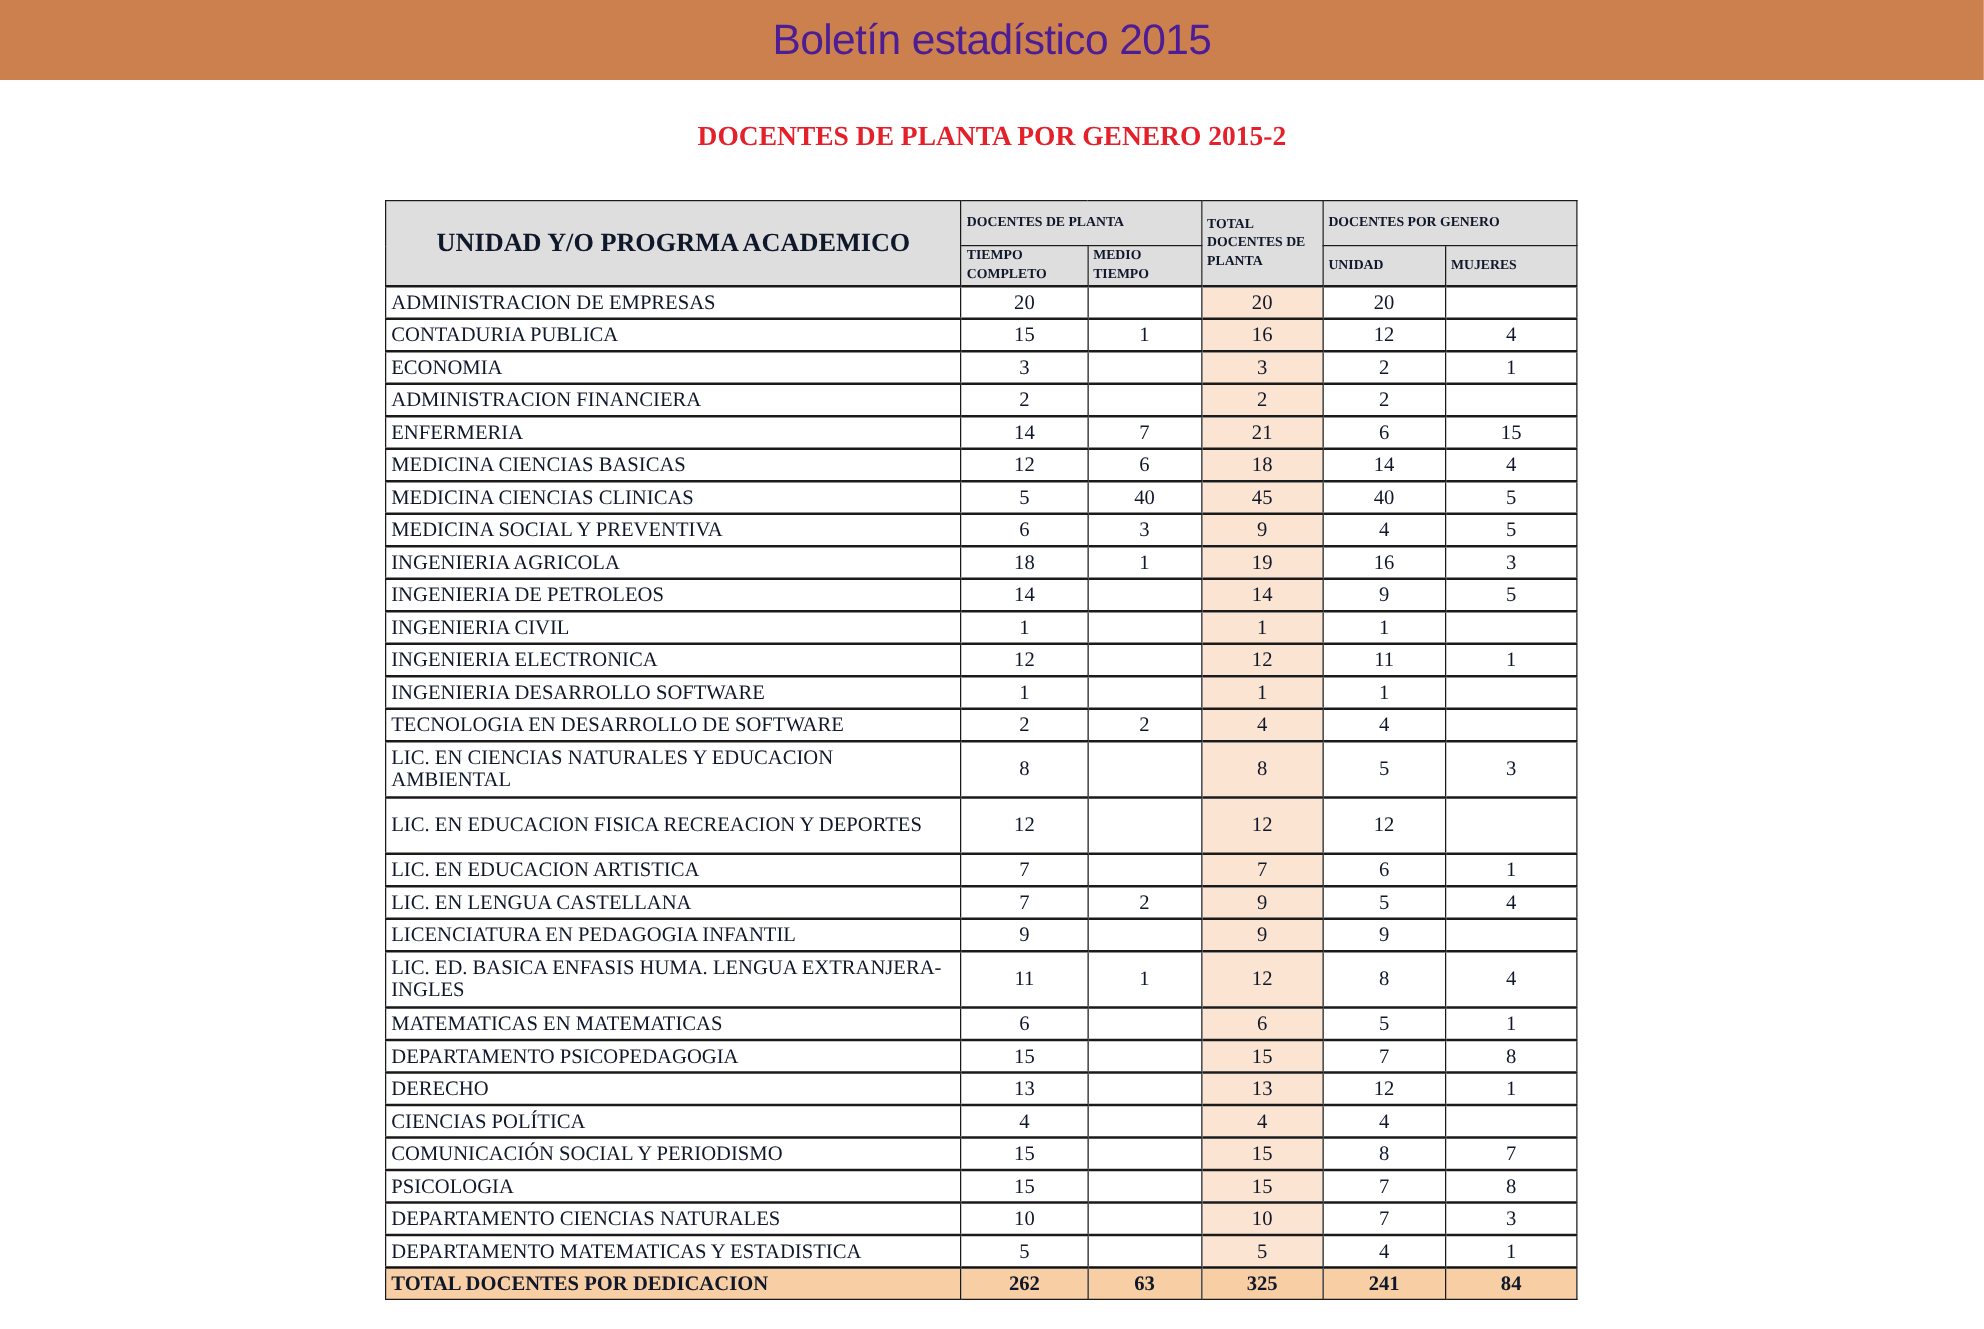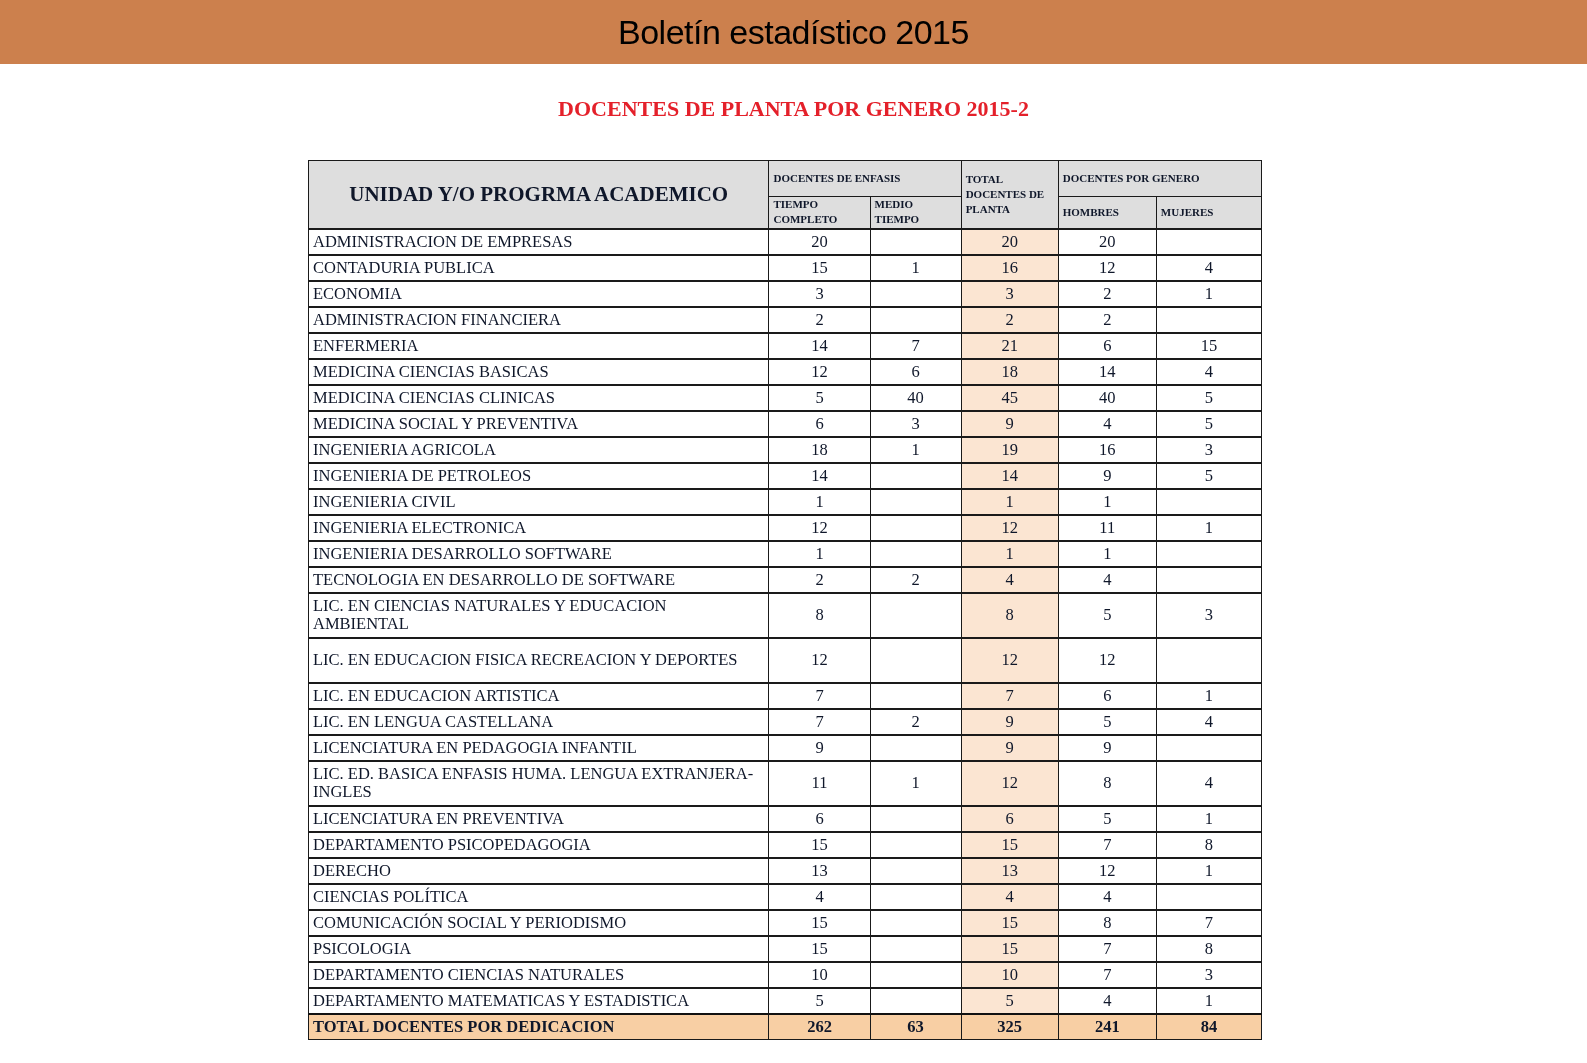--- a/index.html
+++ b/index.html
@@ -1,19 +1,19 @@
 <!DOCTYPE html>
 <html><head>
 <meta charset="utf-8">
 <style>
   html, body { margin: 0; padding: 0; background: #ffffff; }
   body { width: 1587px; height: 1063px; position: relative; overflow: hidden; font-family: "Liberation Serif", serif; }
   .banner {
     position: absolute; left: 0; top: 0; width: 1587px; height: 64px;
-    background: #cc804d; color: #000000;
+    background: #cc804d; color: #4c1d95;
     display: flex; align-items: center; justify-content: center;
     font-family: "Liberation Sans", sans-serif; font-size: 34px; font-weight: normal;
     letter-spacing: -0.5px;
   }
   .subtitle {
     position: absolute; left: 0; top: 96px; width: 1587px; text-align: center;
     color: #e4202a; font-family: Liberation Serif, serif; font-weight: bold; font-size: 22px;
   }
   table.main {
     position: absolute; left: 308px; top: 160px; width: 954px;
@@ -50,28 +50,28 @@
     <col style="width:460px">
     <col style="width:101px">
     <col style="width:91px">
     <col style="width:97px">
     <col style="width:98px">
     <col style="width:105px">
   </colgroup>
   <thead>
     <tr style="height:36px">
       <th rowspan="2" class="unit-header">UNIDAD Y/O PROGRMA ACADEMICO</th>
-      <th colspan="2" class="small group">DOCENTES DE ENFASIS</th>
+      <th colspan="2" class="small group">DOCENTES DE PLANTA</th>
       <th rowspan="2" class="small">TOTAL DOCENTES DE PLANTA</th>
       <th colspan="2" class="small group">DOCENTES POR GENERO</th>
     </tr>
     <tr style="height:32px">
       <th class="small">TIEMPO COMPLETO</th>
       <th class="small">MEDIO TIEMPO</th>
-      <th class="small">HOMBRES</th>
+      <th class="small">UNIDAD</th>
       <th class="small">MUJERES</th>
     </tr>
   </thead>
   <tbody id="tbody">
       <tr class="data-row row-single">
         <td class="name">ADMINISTRACION DE EMPRESAS</td>
         <td class="num">20</td>
         <td class="num"></td>
         <td class="num total-col">20</td>
         <td class="num">20</td>
@@ -223,21 +223,21 @@
       </tr>
       <tr class="data-row row-double">
         <td class="name">LIC. ED. BASICA ENFASIS HUMA. LENGUA EXTRANJERA-INGLES</td>
         <td class="num">11</td>
         <td class="num">1</td>
         <td class="num total-col">12</td>
         <td class="num">8</td>
         <td class="num">4</td>
       </tr>
       <tr class="data-row row-single">
-        <td class="name">LICENCIATURA EN PREVENTIVA</td>
+        <td class="name">MATEMATICAS EN MATEMATICAS</td>
         <td class="num">6</td>
         <td class="num"></td>
         <td class="num total-col">6</td>
         <td class="num">5</td>
         <td class="num">1</td>
       </tr>
       <tr class="data-row row-single">
         <td class="name">DEPARTAMENTO PSICOPEDAGOGIA</td>
         <td class="num">15</td>
         <td class="num"></td>

